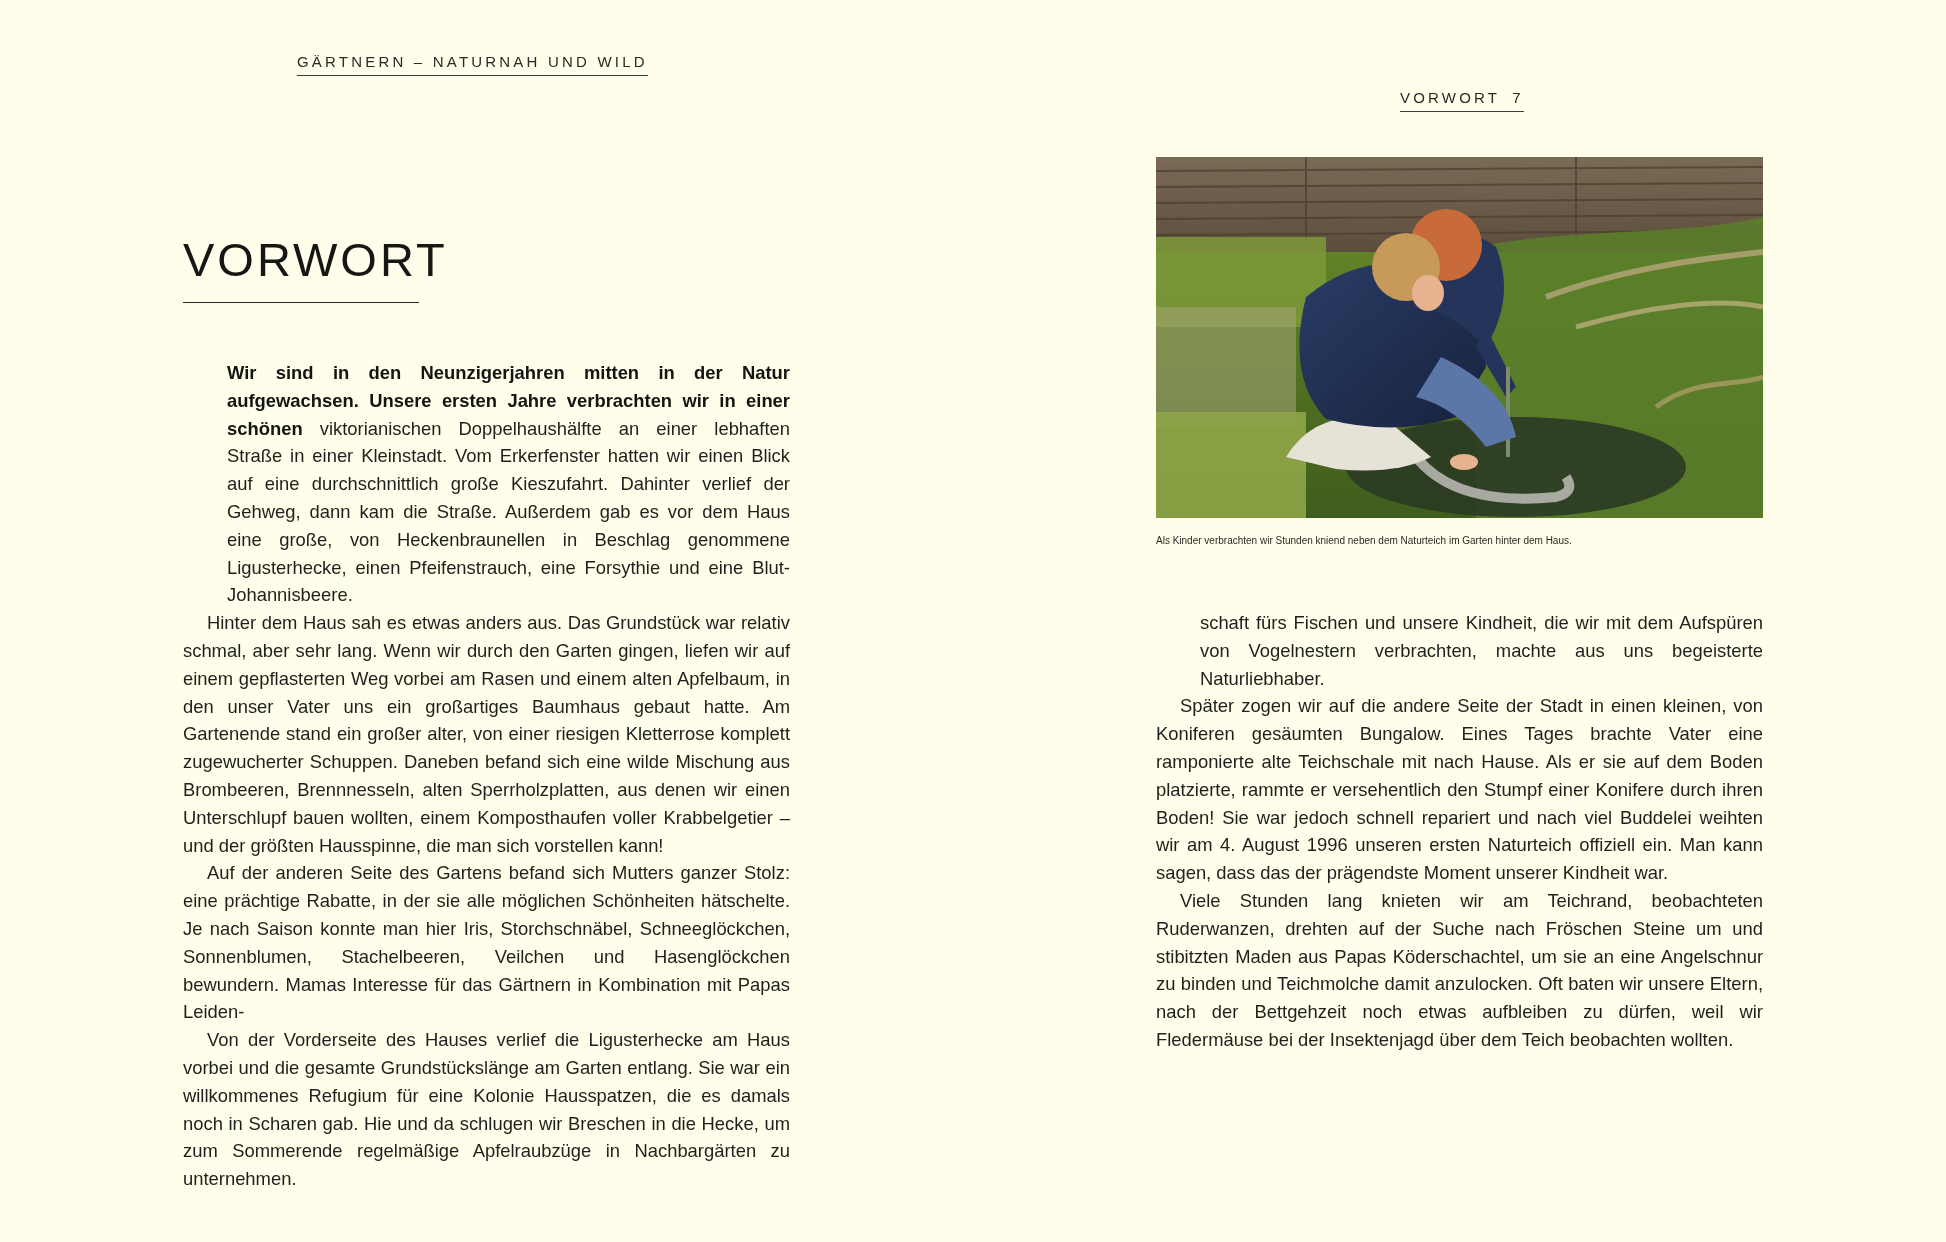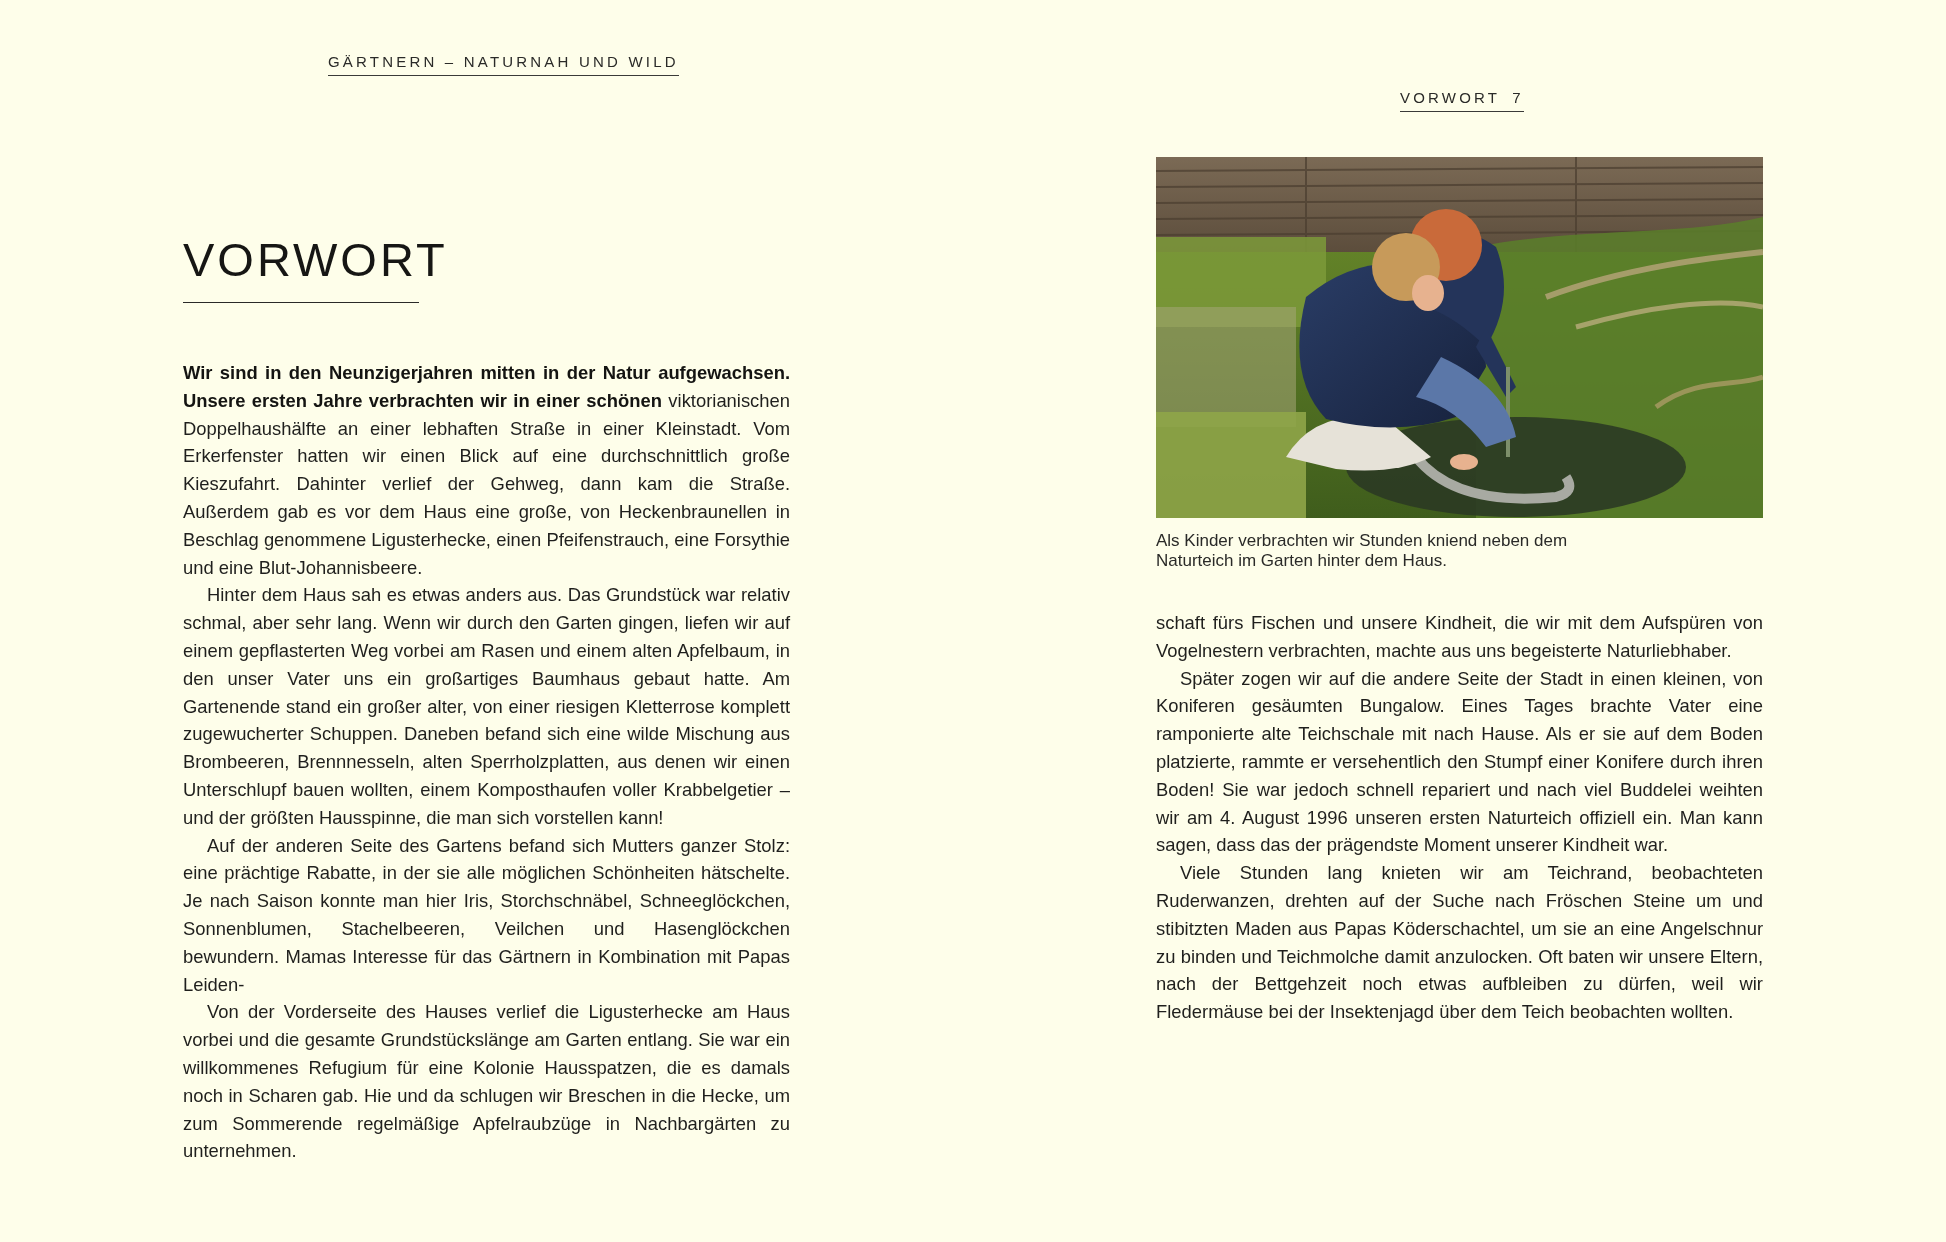--- a/index.html
+++ b/index.html
@@ -20,21 +20,21 @@
       top: 53px;
       font-size: 15px;
       letter-spacing: 3.2px;
       color: #2a2a28;
       text-transform: uppercase;
       padding-bottom: 4px;
       border-bottom: 1px solid #3a3a38;
       line-height: 18px;
       white-space: nowrap;
     }
-    #head-left { left: 328px; text-align: right; }
+    #head-left { left: 297px; text-align: right; }
     #head-right { left: 1400px; margin-top: 36px; }
     #head-right .pnum { margin-left: 12px; }
 
     .chapter-title {
       position: absolute;
       left: 183px;
       top: 232px;
       font-size: 47px;
       letter-spacing: 3px;
       font-weight: normal;
@@ -56,42 +56,42 @@
       width: 607px;
       font-size: 18.4px;
       line-height: 27.8px;
       text-align: justify;
       color: #1f1f1d;
     }
     .column p {
       margin: 0;
       text-indent: 24px;
     }
-    .column p.first { text-indent: 0; }
+    .column p.first { text-indent: 0; margin-left: 44px; }
     .column p .lead { font-weight: bold; color: #141412; }
     #col-left { left: 183px; top: 359px; }
     #col-right { left: 1156px; top: 609px; }
 
     .photo {
       position: absolute;
       left: 1156px;
       top: 157px;
       width: 607px;
       height: 361px;
       overflow: hidden;
       background: #4d6a26;
     }
     .photo svg { display: block; }
 
     .caption {
       position: absolute;
       left: 1156px;
       top: 531px;
       width: 420px;
-      font-size: 17px;
+      font-size: 10px;
       line-height: 19.5px;
       color: #2a2a28;
     }
   </style>
 </head>
 <body>
 
 <div>
   <div id="head-left" class="running-head">
     <span>GÄRTNERN – NATURNAH UND WILD</span>

